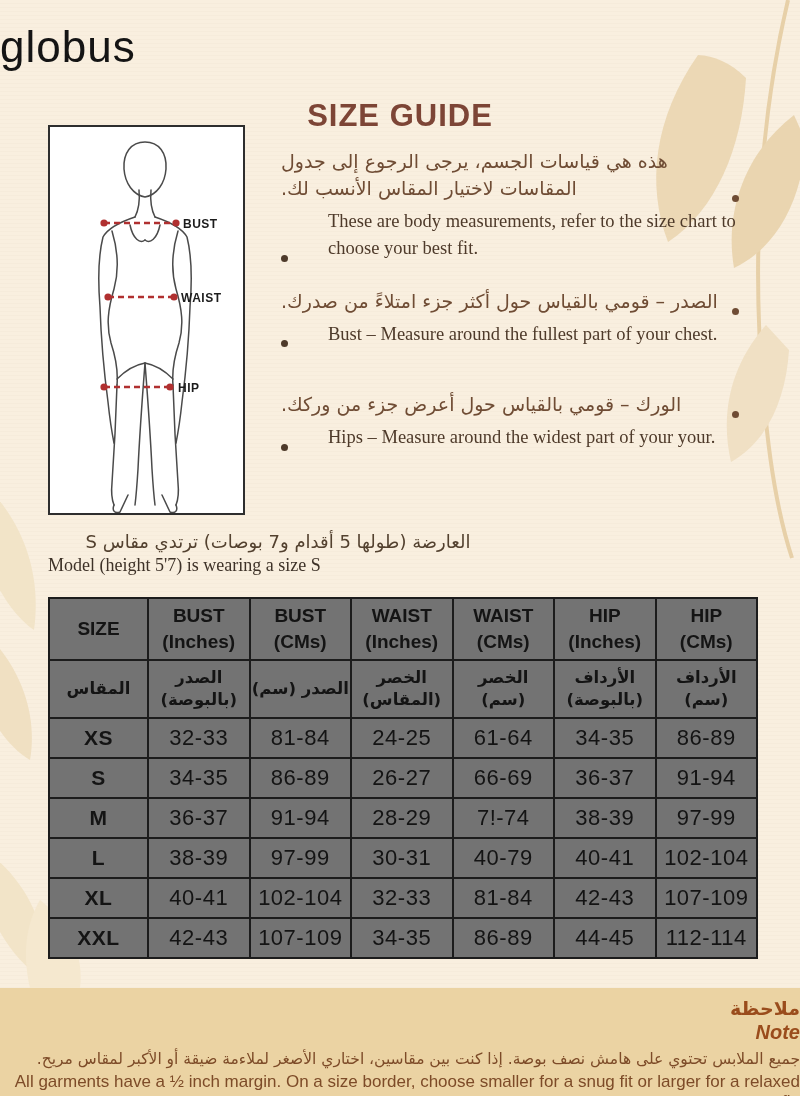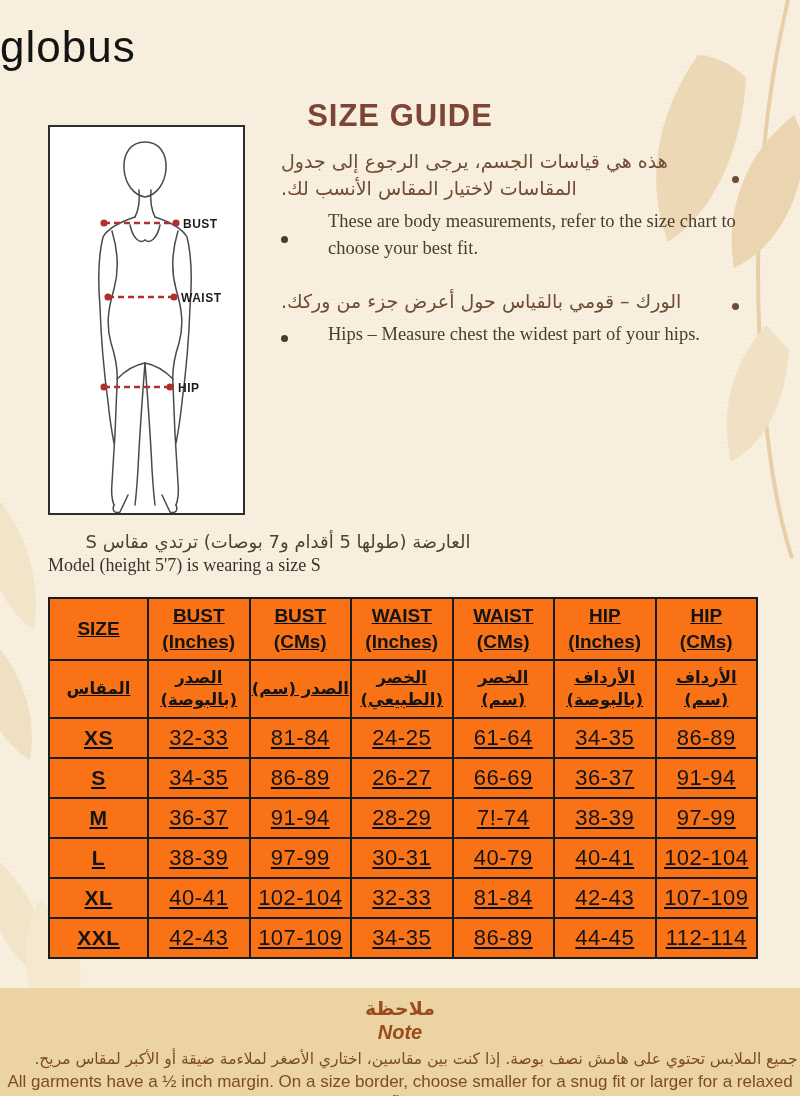--- a/index.html
+++ b/index.html
@@ -32,21 +32,21 @@
   
   .diagram{
     position:absolute;left:48px;top:125px;width:197px;height:390px;
     background:#ffffff;border:2px solid #2e2e2e;box-sizing:border-box;
   }
 
   
   .bullets{position:absolute;left:281px;top:148px;width:458px;}
   .bullet-group{margin-bottom:26px;}
   .bullet-group.gap-lg{margin-bottom:44px;}
-  .bullet-row{display:flex;align-items:center;margin-bottom:6px;}
+  .bullet-row{display:flex;align-items:flex-end;margin-bottom:6px;}
   .bullet-row .dot{
     flex:0 0 auto;width:7px;height:7px;border-radius:50%;
     margin-top:10px;
   }
   .bullet-row.ar{direction:rtl;}
   .bullet-row.ar .dot{background:#6f4c34;margin-left:12px;}
   .bullet-row.en .dot{background:#4e3a2a;margin-right:12px;}
   .bullet-row.ar .bullet-text{
     flex:1 1 auto;font-family:"DejaVu Sans",sans-serif;
     font-size:19px;line-height:1.42;color:#6f4c34;text-align:left;
@@ -62,38 +62,38 @@
     direction:rtl;text-align:center;font-family:"DejaVu Sans",sans-serif;
     font-size:18px;color:#53412f;margin-bottom:3px;
   }
   .model-note .en{
     font-family:"Liberation Serif",serif;font-size:18px;color:#3e3228;
   }
 
   
   .size-table{
     position:absolute;left:48px;top:597px;width:708px;
-    border-collapse:collapse;table-layout:fixed;background:#f97316;text-decoration:underline;
+    border-collapse:collapse;table-layout:fixed;background:#737373;
   }
   .size-table td,.size-table th{
     border:2px solid #1c1c1c;text-align:center;vertical-align:middle;
     padding:0;color:#141414;
   }
   .size-table .h-en{height:60px;font-size:19px;font-weight:700;line-height:1.35;white-space:pre-line;}
   .size-table .h-ar{
     height:56px;font-size:16.5px;font-weight:700;line-height:1.35;
     white-space:pre-line;font-family:"DejaVu Sans",sans-serif;direction:rtl;
   }
   .size-table .d{height:38px;font-size:22px;font-weight:400;letter-spacing:0.5px;}
   .size-table .d.size-label{font-size:21px;font-weight:700;}
 
   
   .note-band{
     position:absolute;left:0;top:988px;width:800px;height:108px;
-    background:#ebd3a3;text-align:center;
+    background:#ebd3a3;text-align:right;
   }
   .note-band .h-ar{
     margin-top:9px;font-family:"DejaVu Sans",sans-serif;
     font-size:19px;font-weight:700;color:#9a4c1c;direction:rtl;
   }
   .note-band .h-en{font-size:20px;font-weight:700;color:#9a4c1c;margin-top:2px;font-style:italic;}
   .note-band .b-ar{
     direction:rtl;font-family:"DejaVu Sans",sans-serif;
     font-size:15.5px;color:#7d4b28;margin-top:6px;padding-left:32px;
   }
@@ -179,30 +179,40 @@
     <div class="bullet-row ar">
       <span class="dot"></span>
       <div class="bullet-text">هذه هي قياسات الجسم، يرجى الرجوع إلى جدول المقاسات لاختيار المقاس الأنسب لك.</div>
     </div>
     <div class="bullet-row en">
       <span class="dot"></span>
       <div class="bullet-text">These are body measurements, refer to the size chart to choose your best fit.</div>
     </div>
   </div>
 
+  <div class="bullet-group gap-lg">
+    <div class="bullet-row ar">
+      <span class="dot"></span>
+      <div class="bullet-text">الصدر – قومي بالقياس حول أكثر جزء امتلاءً من صدرك.</div>
+    </div>
+    <div class="bullet-row en">
+      <span class="dot"></span>
+      <div class="bullet-text">Bust – Measure around the fullest part of your chest.</div>
+    </div>
+  </div>
 
 
   <div class="bullet-group">
     <div class="bullet-row ar">
       <span class="dot"></span>
       <div class="bullet-text">الورك – قومي بالقياس حول أعرض جزء من وركك.</div>
     </div>
     <div class="bullet-row en">
       <span class="dot"></span>
-      <div class="bullet-text">Hips – Measure chest the widest part of your hips.</div>
+      <div class="bullet-text">Hips – Measure around the widest part of your your.</div>
     </div>
   </div>
 </div>
 
 <div class="model-note">
   <div class="ar" dir="rtl">العارضة (طولها 5 أقدام و7 بوصات) ترتدي مقاس S</div>
   <div class="en">Model (height 5'7) is wearing a size S</div>
 </div>
 
 <table class="size-table">
@@ -230,21 +240,21 @@
 (Inches)</td>
       <td class="h-en">HIP
 (CMs)</td>
     </tr>
     <tr>
       <td class="h-ar">المقاس</td>
       <td class="h-ar">الصدر
 (بالبوصة)</td>
       <td class="h-ar">الصدر (سم)</td>
       <td class="h-ar">الخصر
-(الطبيعي)</td>
+(المقاس)</td>
       <td class="h-ar">الخصر (سم)</td>
       <td class="h-ar">الأرداف
 (بالبوصة)</td>
       <td class="h-ar">الأرداف (سم)</td>
     </tr>
     <tr>
       <td class="d size-label">XS</td>
       <td class="d">32-33</td>
       <td class="d">81-84</td>
       <td class="d">24-25</td>

